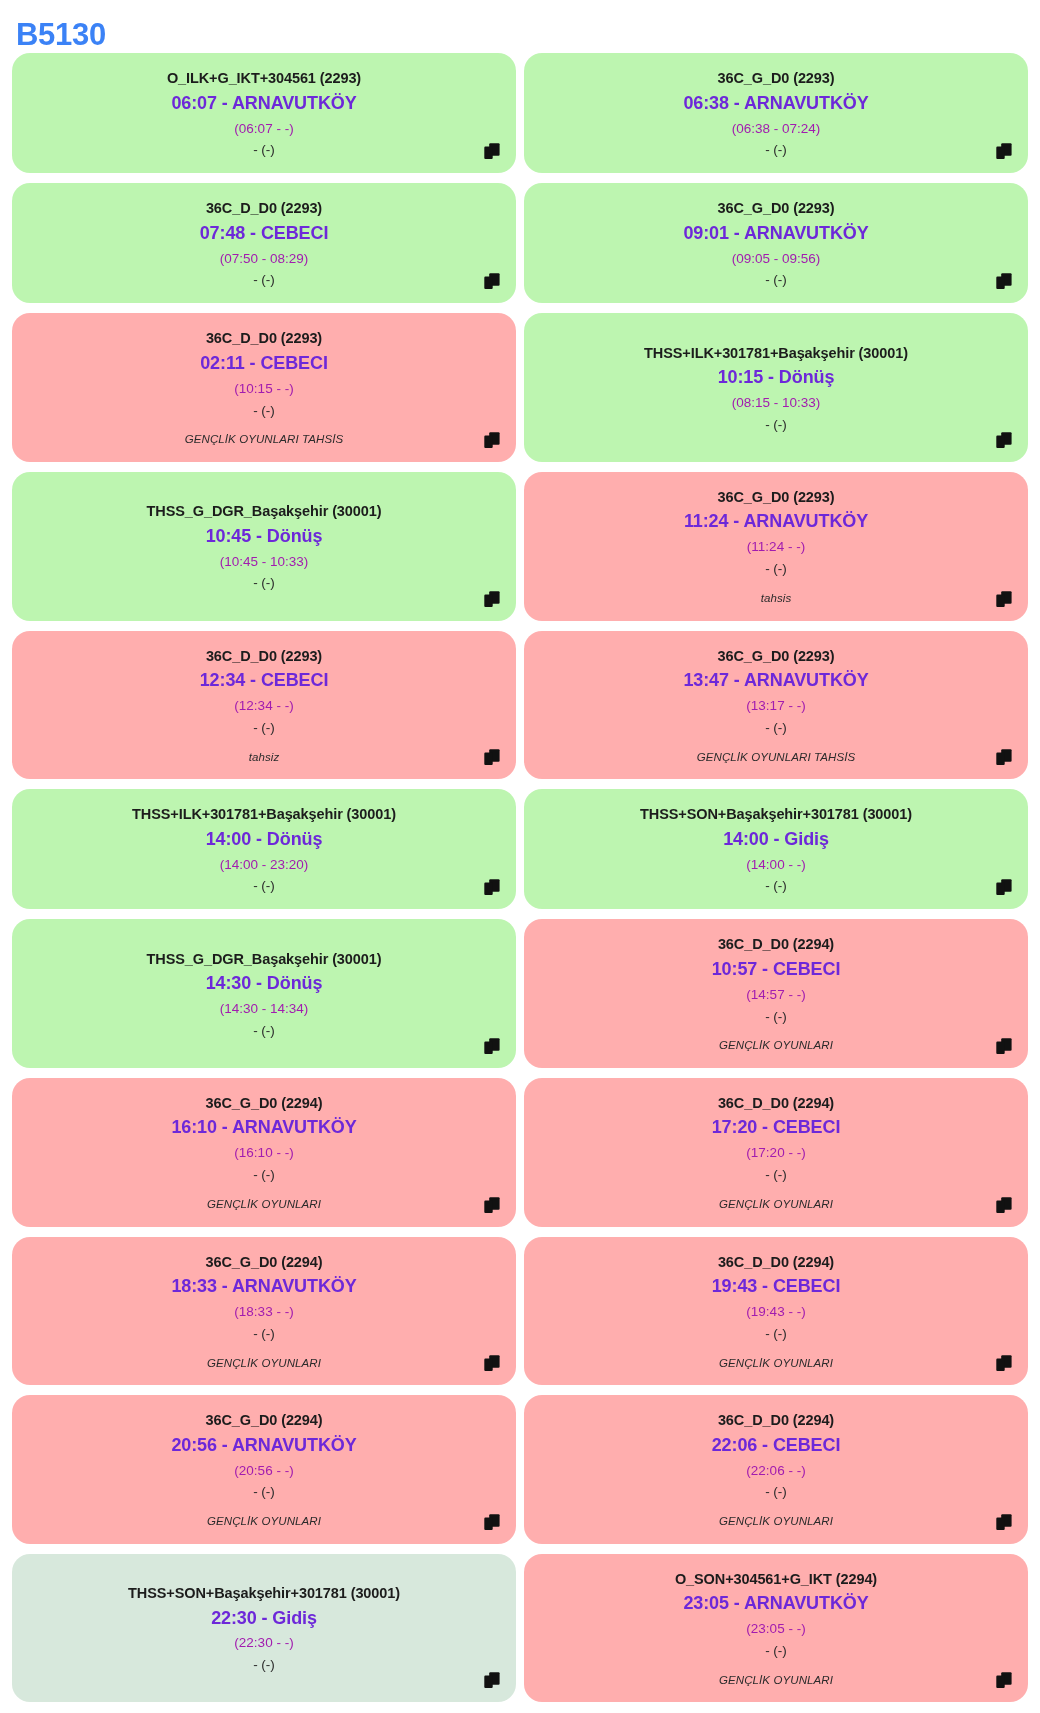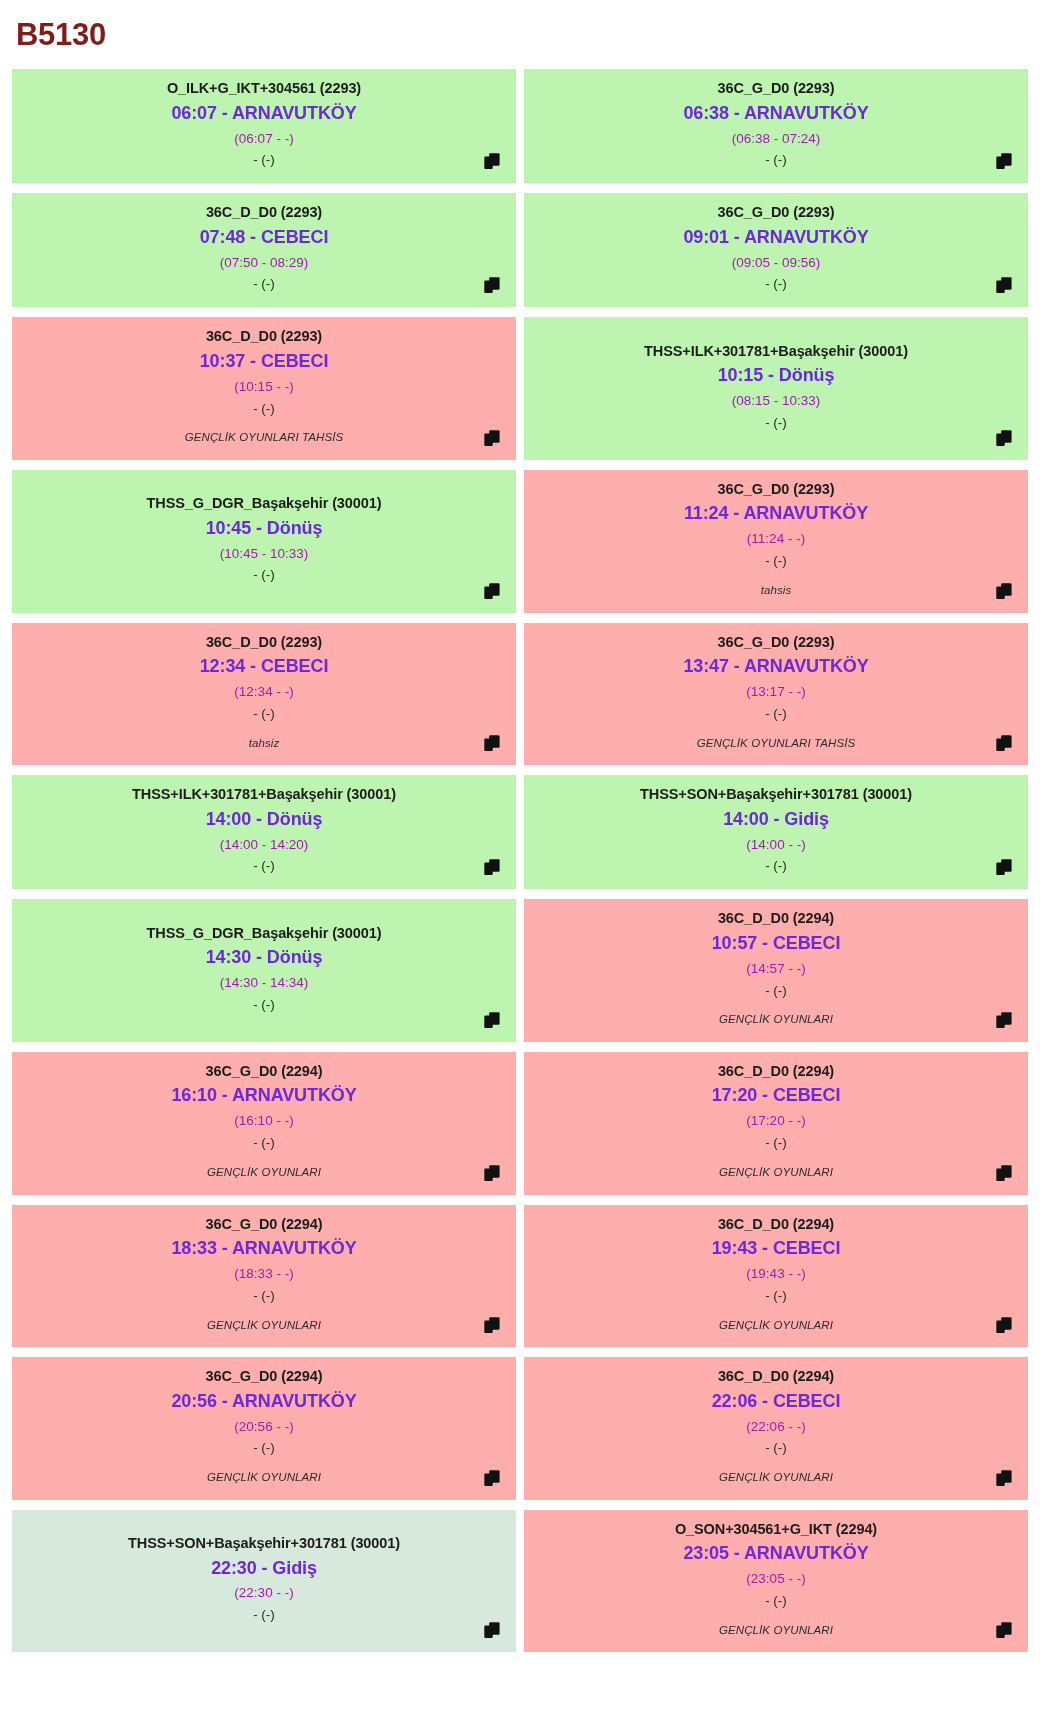--- a/index.html
+++ b/index.html
@@ -15,23 +15,23 @@
     color: #222222;
     -webkit-font-smoothing: antialiased;
   }
   .page {
     width: 1040px;
     padding: 0 12px 14px 12px;
   }
   .page-title {
     font-size: 31px;
     font-weight: bold;
-    color: #7f1d1d;
+    color: #3b82f6;
     letter-spacing: -0.3px;
-    margin: 16px 0 16px 4px;
+    margin: 16px 0 0 4px;
     line-height: 1.2;
   }
   .last-update {
     font-size: 13.5px;
     color: #4a4a4a;
     margin: 22px 0 16px 4px;
     font-weight: normal;
   }
   .grid {
     display: flex;
@@ -44,22 +44,22 @@
     align-items: stretch;
     margin-bottom: 10px;
   }
   .col {
     flex: 1 1 0;
     min-width: 0;
     display: flex;
   }
   .card {
     flex: 1 1 auto;
-    border-radius: 0;
-    padding: 8px 44px 12px 44px;
+    border-radius: 18px;
+    padding: 14px 44px 12px 44px;
     display: flex;
     flex-direction: column;
     align-items: center;
     justify-content: center;
     position: relative;
     text-align: center;
     min-height: 104px;
   }
   .card.green  { background: #bdf5b0; }
   .card.red    { background: #ffaeae; }
@@ -188,21 +188,21 @@
                 <path d="M2.5 5.8 h4.0 v9.9 h-4.0 z" fill="#ffffff" opacity="0.0"></path>
               </svg>
             </button>
           </div>
         </div>
       </div>
       <div class="row">
         <div class="col">
           <div class="card red">
             <div class="line-code">36C_D_D0 (2293)</div>
-            <div class="line-dest">10:37 - CEBECI</div>
+            <div class="line-dest">02:11 - CEBECI</div>
             <div class="line-window">(10:15 - -)</div>
             <div class="line-actual">- (-)</div>
             <div class="line-note">GENÇLİK OYUNLARI TAHSİS</div>
             <button class="copy-btn">
               <svg width="18" height="18" viewBox="0 0 18 18" aria-hidden="true">
                 <rect x="5.2" y="1.2" width="10.4" height="12.6" rx="1.1" fill="#111111"></rect>
                 <rect x="6.6" y="2.6" width="7.6" height="9.8" rx="0.5" fill="#ffffff" opacity="0"></rect>
                 <path d="M1.4 4.6 h6.2 a1.1 1.1 0 0 1 1.1 1.1 v10.2 a1.1 1.1 0 0 1 -1.1 1.1 h-6.2 a1.1 1.1 0 0 1 -1.1 -1.1 v-10.2 a1.1 1.1 0 0 1 1.1 -1.1 z" fill="#111111"></path>
                 <path d="M2.5 5.8 h4.0 v9.9 h-4.0 z" fill="#ffffff" opacity="0.0"></path>
               </svg>
@@ -295,21 +295,21 @@
               </svg>
             </button>
           </div>
         </div>
       </div>
       <div class="row">
         <div class="col">
           <div class="card green">
             <div class="line-code">THSS+ILK+301781+Başakşehir (30001)</div>
             <div class="line-dest">14:00 - Dönüş</div>
-            <div class="line-window">(14:00 - 14:20)</div>
+            <div class="line-window">(14:00 - 23:20)</div>
             <div class="line-actual">- (-)</div>
             <button class="copy-btn">
               <svg width="18" height="18" viewBox="0 0 18 18" aria-hidden="true">
                 <rect x="5.2" y="1.2" width="10.4" height="12.6" rx="1.1" fill="#111111"></rect>
                 <rect x="6.6" y="2.6" width="7.6" height="9.8" rx="0.5" fill="#ffffff" opacity="0"></rect>
                 <path d="M1.4 4.6 h6.2 a1.1 1.1 0 0 1 1.1 1.1 v10.2 a1.1 1.1 0 0 1 -1.1 1.1 h-6.2 a1.1 1.1 0 0 1 -1.1 -1.1 v-10.2 a1.1 1.1 0 0 1 1.1 -1.1 z" fill="#111111"></path>
                 <path d="M2.5 5.8 h4.0 v9.9 h-4.0 z" fill="#ffffff" opacity="0.0"></path>
               </svg>
             </button>
           </div>

